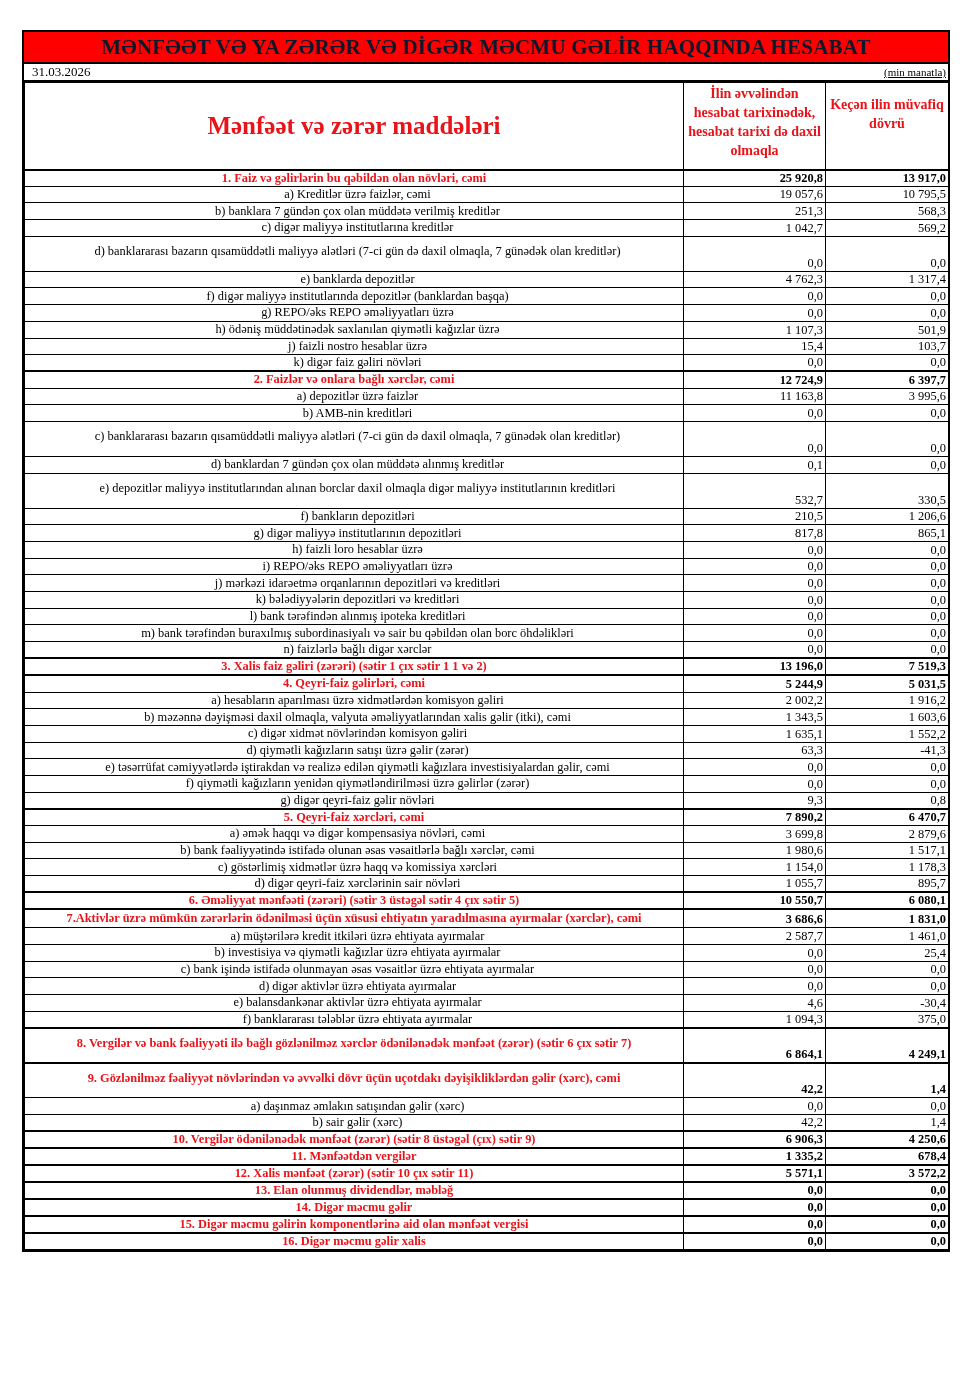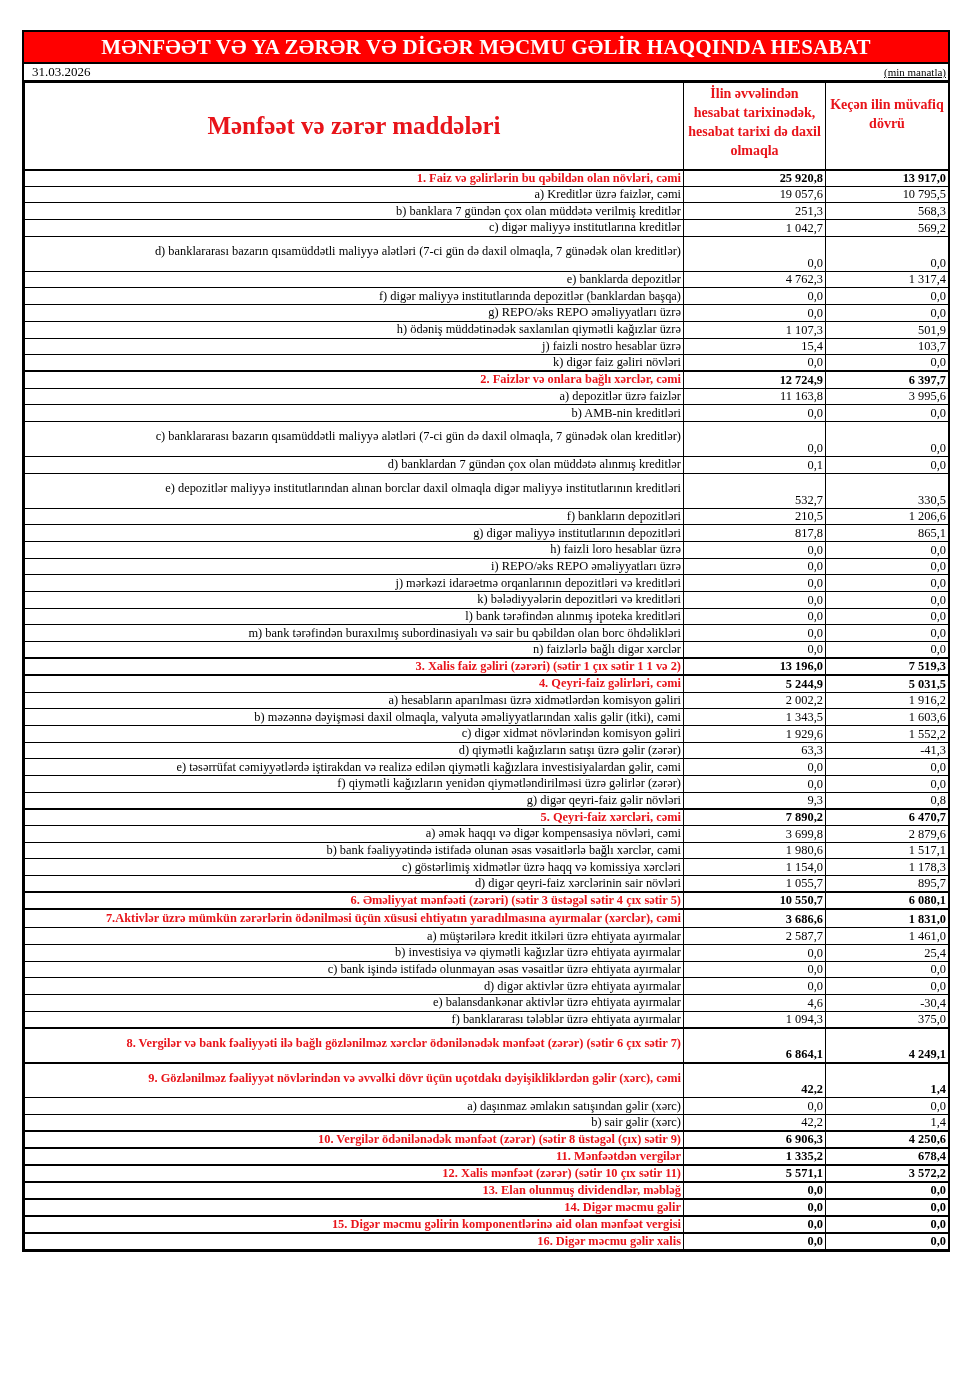--- a/index.html
+++ b/index.html
@@ -3,40 +3,40 @@
 <meta charset="utf-8">
 <style>
   html, body { margin: 0; padding: 0; background: #ffffff; }
   body { width: 964px; height: 1388px; position: relative; overflow: hidden; }
   .sheet {
     position: absolute; left: 22px; top: 30px; width: 928px;
     border: 2px solid #000; box-sizing: border-box;
     font-family: "Liberation Serif", "DejaVu Serif", serif;
   }
   .title-bar {
-    background: #ff0000; color: #ffffff; text-align: center;
+    background: #ff0000; color: #0f172a; text-align: center;
     font-weight: bold; font-size: 21px; height: 30px; line-height: 31px;
     border-bottom: 2px solid #000; letter-spacing: 0.2px;
   }
   .date-bar {
     height: 16px; line-height: 16px; font-size: 13px; position: relative;
     border-bottom: 2px solid #000;
   }
   .date-bar .date { position: absolute; left: 8px; font-weight: normal; }
   .date-bar .unit { position: absolute; right: 2px; font-size: 11px; text-decoration: underline; }
   table { border-collapse: collapse; width: 100%; table-layout: fixed; }
   col.c1 { width: 659px; }
   col.c2 { width: 142px; }
   col.c3 { width: 123px; }
   td, th { border: 1px solid #000; padding: 0 2px; font-size: 12.4px; line-height: 15px; height: 16.7px; box-sizing: border-box; }
   th { color: #e8141a; font-weight: bold; }
   th.main-head { font-size: 25px; height: 87px; vertical-align: middle; font-family: Liberation Serif, serif; }
   th.col-head { font-size: 14px; line-height: 19px; vertical-align: top; padding-top: 1px; }
   th.col-head.second { padding-top: 12px; }
-  td.label { text-align: right; white-space: nowrap; overflow: hidden; }
+  td.label { text-align: center; white-space: nowrap; overflow: hidden; }
   td.label.sub { padding-left: 9px; }
   td.num { text-align: right; vertical-align: bottom; }
   tr.section td.label { color: #e8141a; font-weight: bold; padding-left: 2px; }
   tr.section td.num { font-weight: bold; }
   tr.section td { border-top: 2px solid #000; }
   tr.tall td { height: 35px; }
   tr.tall td.label { vertical-align: top; padding-top: 7px; white-space: normal; }
   tr.tall2 td.label { white-space: normal; vertical-align: top; line-height: 17px; }
 </style>
 </head>
@@ -207,21 +207,21 @@
           <td class="num">2 002,2</td>
           <td class="num">1 916,2</td>
         </tr>
         <tr>
           <td class="label sub">b) məzənnə dəyişməsi daxil olmaqla, valyuta əməliyyatlarından xalis gəlir (itki), cəmi</td>
           <td class="num">1 343,5</td>
           <td class="num">1 603,6</td>
         </tr>
         <tr>
           <td class="label sub">c) digər xidmət növlərindən komisyon gəliri</td>
-          <td class="num">1 929,6</td>
+          <td class="num">1 635,1</td>
           <td class="num">1 552,2</td>
         </tr>
         <tr>
           <td class="label sub">d) qiymətli kağızların satışı üzrə gəlir (zərər)</td>
           <td class="num">63,3</td>
           <td class="num">-41,3</td>
         </tr>
         <tr>
           <td class="label sub">e) təsərrüfat cəmiyyətlərdə iştirakdan və realizə edilən qiymətli kağızlara investisiyalardan gəlir, cəmi</td>
           <td class="num">0,0</td>

